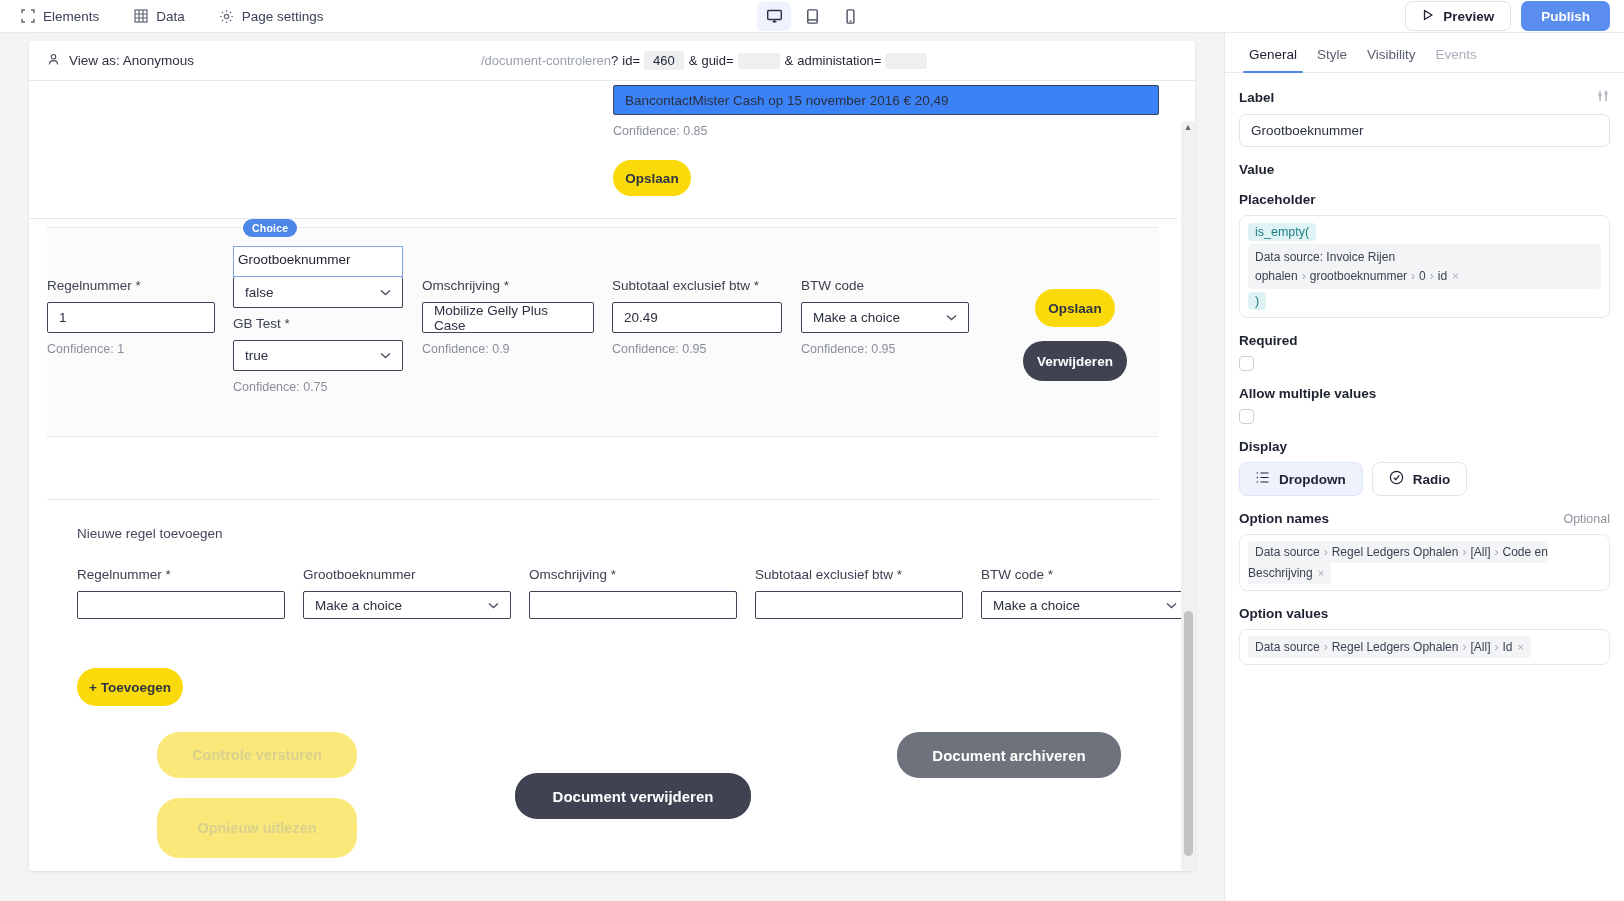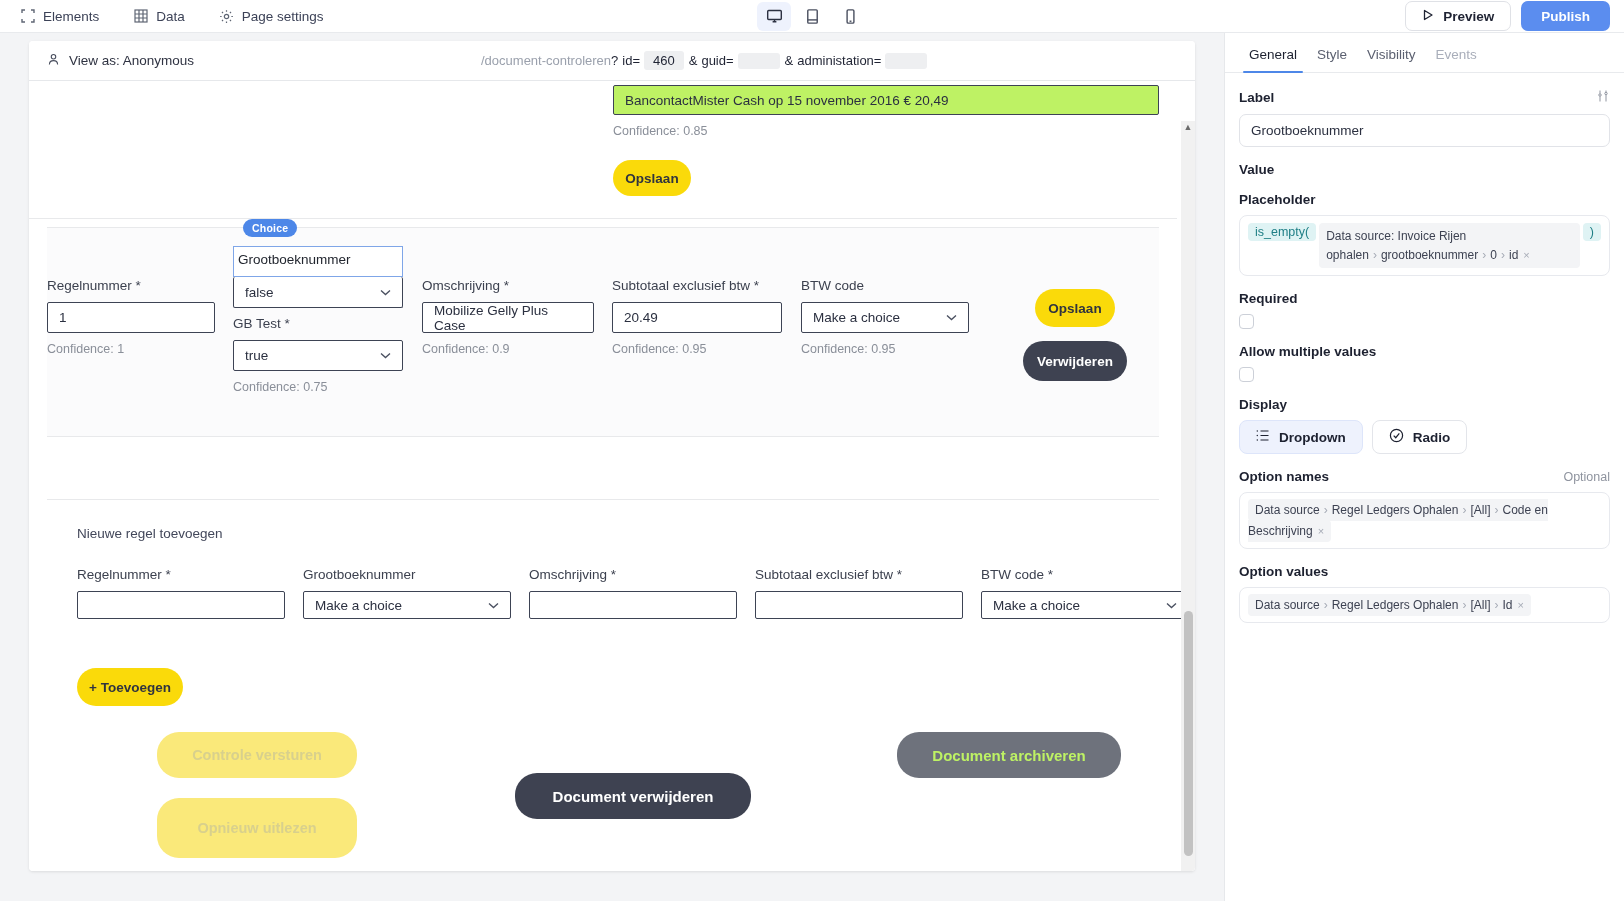--- a/index.html
+++ b/index.html
@@ -87,21 +87,21 @@
     position: absolute; left: 0; top: 0; width: 1148px;
   }
 
   
   .top-block { padding: 4px 0 22px 0; border-bottom: 1px solid #e8e9eb; }
   .tb-field {
     margin-left: 584px; width: 546px;
   }
   .txt-input {
     width: 100%; height: 30px; border: 1px solid #3d4354; border-radius: 2px;
-    background: #bef264; font-size: 13.5px; color: #2b3040; padding: 0 11px;
+    background: #3b82f6; font-size: 13.5px; color: #2b3040; padding: 0 11px;
     display: flex; align-items: center; font-family: "Liberation Sans", sans-serif;
   }
   .conf { font-size: 12.5px; color: #8a8f99; margin-top: 9px; }
   .btn-yellow {
     background: #fada0a; color: #30343f; border: none; border-radius: 22px;
     font-size: 13.5px; font-weight: bold; cursor: pointer;
     font-family: "Liberation Sans", sans-serif;
   }
   .opslaan-top {
     width: 78px; height: 36px; margin-left: 584px; margin-top: 22px;
@@ -136,21 +136,21 @@
   }
   .sel-box.sel-active { border-top: none; }
   .chev { color: #4a5060; font-size: 11px; line-height: 1; }
 
   .btn-dark {
     background: #3e4251; color: #fff; border: none; border-radius: 22px;
     font-size: 13.5px; font-weight: bold; cursor: pointer;
     font-family: "Liberation Sans", sans-serif;
   }
   .btn-grey {
-    background: #6e727c; color: #bef264; border: none; border-radius: 22px;
+    background: #6e727c; color: #ffffff; border: none; border-radius: 22px;
     font-size: 15px; font-weight: bold; cursor: pointer;
     font-family: "Liberation Sans", sans-serif;
   }
   .btn-yellow-pale {
     background: #fae97a; color: #d8d08d; border: none; border-radius: 22px;
     font-size: 14.5px; font-weight: bold; cursor: pointer;
     font-family: "Liberation Sans", sans-serif;
   }
 
   
@@ -200,21 +200,21 @@
     display: flex; align-items: center; justify-content: space-between;
   }
   .r-input {
     width: 100%; height: 33px; border: 1px solid #e1e3e8; border-radius: 7px;
     background: #fff; font-size: 13.5px; color: #2b3040; padding: 0 11px;
     display: flex; align-items: center;
   }
   .r-input.ph { color: #b7bbc4; }
   .formula-box {
     width: 100%; border: 1px solid #e7e9ee; border-radius: 8px; background: #fff;
-    padding: 7px 8px; display: flex; align-items: flex-start; gap: 3px;
+    padding: 7px 8px; display: flex; flex-direction: column; align-items: flex-start; gap: 3px;
   }
   .tok-fn {
     background: #dff3f4; color: #1f7f86; font-size: 12.5px; border-radius: 4px;
     padding: 2px 7px;
   }
   .tok-src {
     background: #f3f4f6; color: #3d4252; font-size: 12px; border-radius: 4px;
     padding: 4px 7px; line-height: 1.55; max-width: 100%;
   }
   .tok-sep { color: #a6abb6; padding: 0 4px; }

